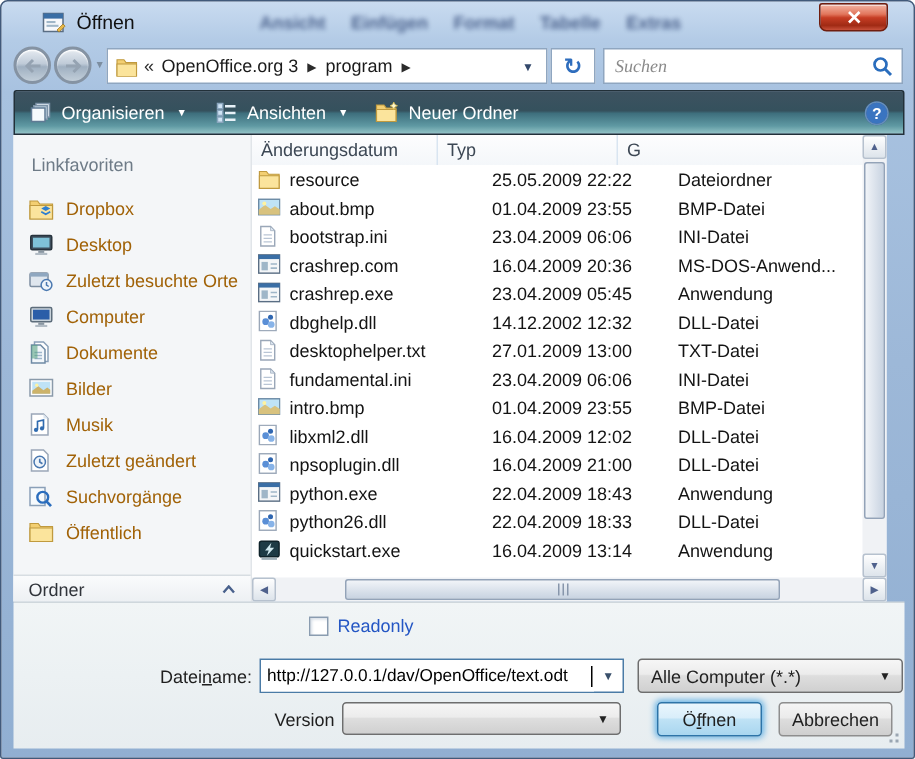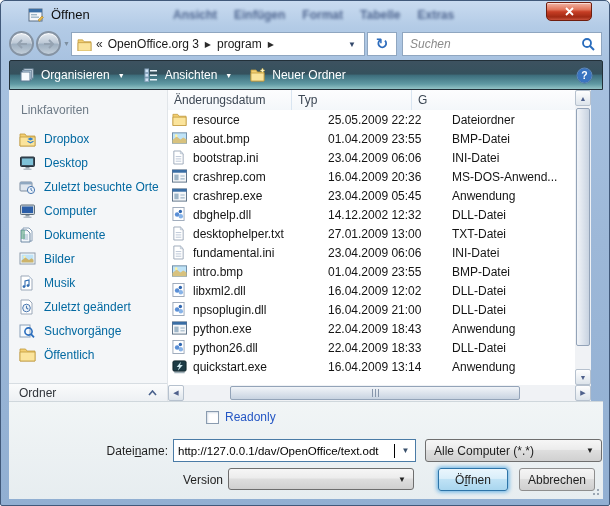--- a/index.html
+++ b/index.html
@@ -31,38 +31,38 @@
   .bc-sep{font-size:8px;margin:0 6px;color:#2b2b2b;}
   .bc-chev{margin:0 5px 0 4px;color:#2b2b2b;}
   .bc-spacer{flex:1;}
   .bc-drop{font-size:8px;color:#33486b;margin-right:3px;}
   .refresh-btn{position:absolute;left:366px;top:31px;width:30px;height:24px;background:#fff;
     border:1px solid #8fa6c0;display:flex;align-items:center;justify-content:center;
     color:#2e6dbd;font-family:"DejaVu Sans",sans-serif;font-size:15px;font-weight:bold;}
   .search-box{position:absolute;left:401px;top:31px;width:200px;height:24px;background:#fff;
     border:1px solid #8fa6c0;}
   .search-box input{position:absolute;left:0;top:0;width:176px;height:22px;border:none;outline:none;
-    padding:0 0 0 7px;font-family:Liberation Sans, sans-serif;font-size:12px;background:transparent;}
+    padding:0 0 0 7px;font-family:Liberation Serif, serif;font-size:12px;background:transparent;}
   .search-box input::placeholder{font-style:italic;color:#8a8a8a;}
   .search-glyph{position:absolute;right:6px;top:4px;}
   
   .toolbar{position:absolute;left:8px;top:59px;width:594px;height:30px;
     background:linear-gradient(180deg,#3d5260 0%,#35515d 46%,#3e6f7d 52%,#5f99a3 82%,#93c3c6 100%);
     border:1px solid #223039;border-radius:2px 2px 0 0;display:flex;align-items:center;color:#fff;}
   .tb-btn{display:flex;align-items:center;gap:6px;padding:0 9px;height:100%;cursor:default;}
   .tb-caret{font-size:7px;margin-left:2px;}
   .tb-spacer{flex:1;}
   .tb-help{margin-right:9px;}
   
   .content{position:absolute;left:8px;top:89px;width:582px;height:311px;background:#fff;}
   .sidebar{position:absolute;left:0;top:0;width:159px;height:100%;
     background:#f4f6f8;border-right:1px solid #e1e5e9;}
   .fav-header{color:#6e7b87;padding:13px 0 0 12px;}
   .side-list{margin-top:10px;}
-  .side-item{height:24px;display:flex;align-items:center;padding-left:10px;color:#0369a1;}
+  .side-item{height:24px;display:flex;align-items:center;padding-left:10px;color:#a16207;}
   .side-item .icon{width:17px;height:17px;margin-right:8px;flex:0 0 17px;}
   .ordner-bar{position:absolute;left:0;right:0;bottom:0;height:18px;border-top:1px solid #d7dde2;
     background:linear-gradient(180deg,#fafbfc,#edf0f3);display:flex;align-items:center;
     padding:0 10px;color:#30343a;}
   .ordner-bar .spacer{flex:1;}
   .list{position:absolute;left:159px;top:0;right:0;bottom:0;}
   .lheader{position:absolute;left:0;top:0;right:16px;height:20px;display:flex;
     background:linear-gradient(180deg,#fdfdfe,#f4f7fa);color:#3c4754;}
   .hc{border-right:1px solid #d9e5f1;padding-left:6px;line-height:20px;position:relative;}
   .hc-name{width:154px;background:#f0f7fd;}

